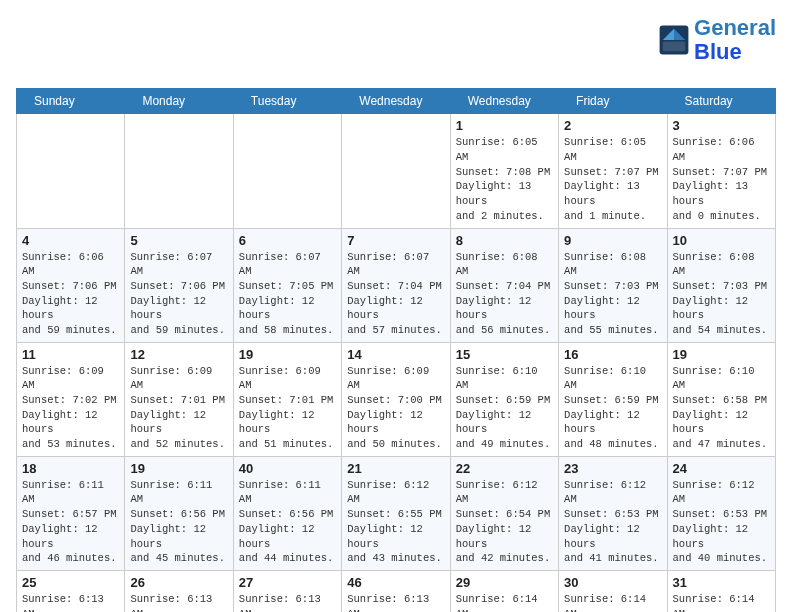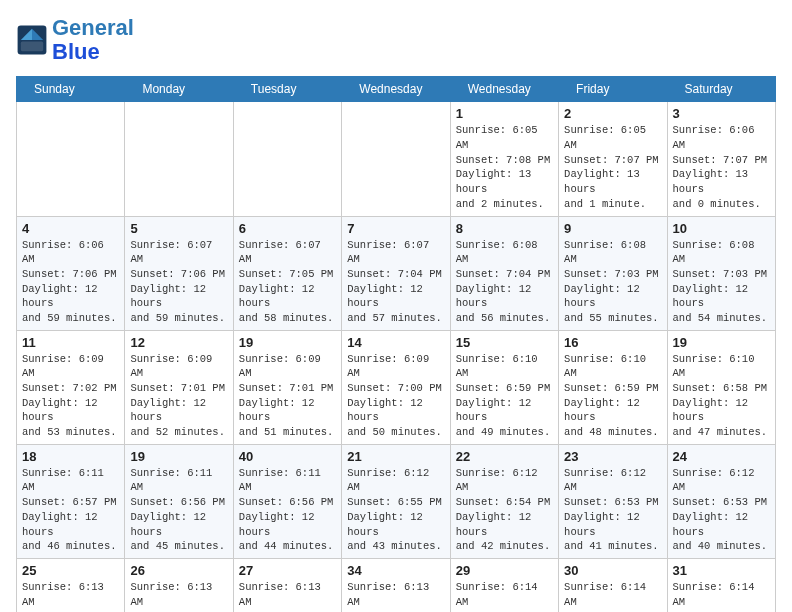--- a/index.html
+++ b/index.html
@@ -5,23 +5,23 @@
     * { box-sizing: border-box; margin: 0; padding: 0; }
     body {
       font-family: Arial, sans-serif;
       background: #fff;
       width: 792px;
       min-height: 612px;
       padding: 16px;
     }
     .header {
       display: flex;
-      justify-content: flex-start;
+      justify-content: flex-end;
       align-items: flex-start;
-      margin-bottom: 12px;
+      margin-bottom: 24px;
     }
     .logo {
       display: flex;
       align-items: center;
     }
     .logo-text {
       font-size: 22px;
       font-weight: bold;
       color: #1a3a5c;
       line-height: 1.1;
@@ -323,21 +323,21 @@
 and 38 minutes.</div>
         </td>
         <td>
           <span class="day-num">27</span>
           <div class="day-info" style="white-space: pre-line;">Sunrise: 6:13 AM
 Sunset: 6:50 PM
 Daylight: 12 hours
 and 37 minutes.</div>
         </td>
         <td>
-          <span class="day-num">34</span>
+          <span class="day-num">46</span>
           <div class="day-info" style="white-space: pre-line;">Sunrise: 6:13 AM
 Sunset: 6:49 PM
 Daylight: 12 hours
 and 35 minutes.</div>
         </td>
         <td>
           <span class="day-num">29</span>
           <div class="day-info" style="white-space: pre-line;">Sunrise: 6:14 AM
 Sunset: 6:48 PM
 Daylight: 12 hours

